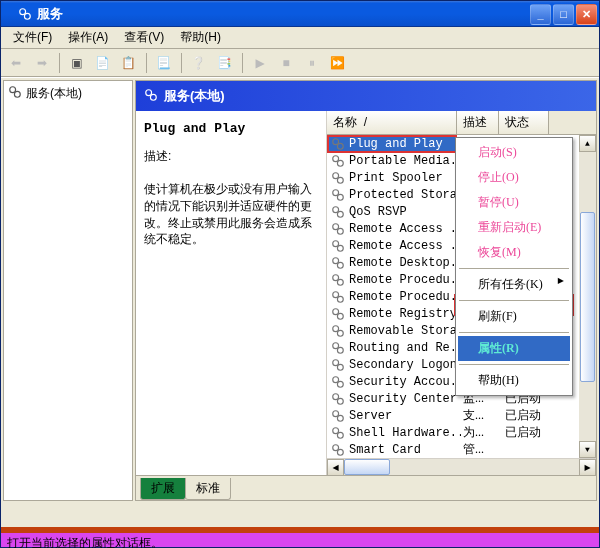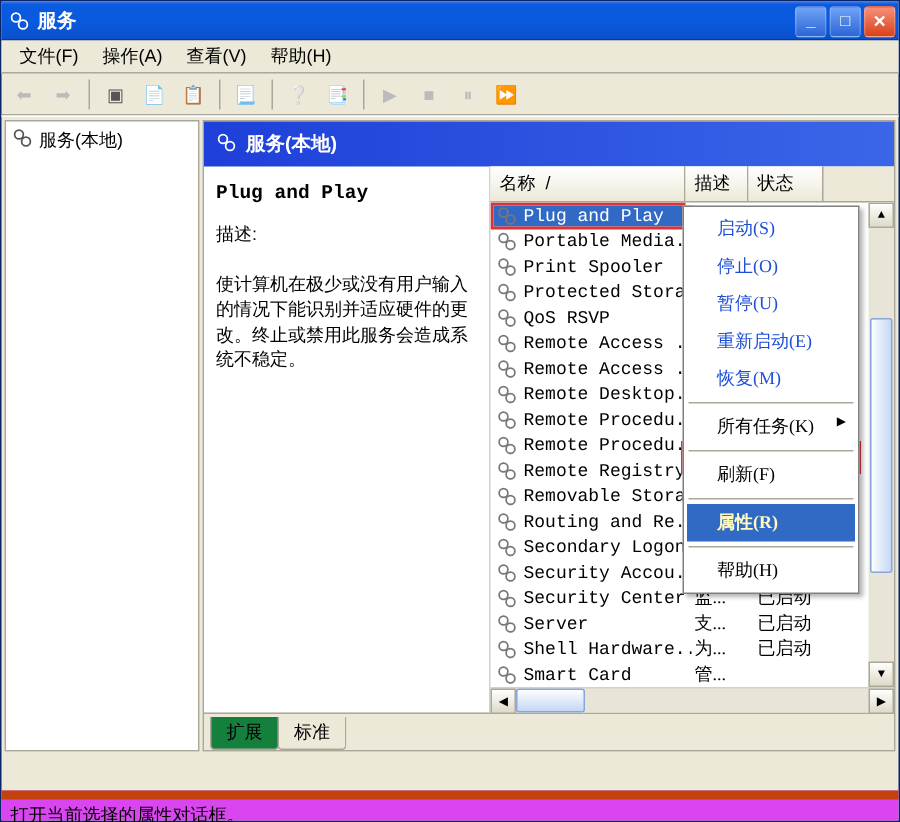--- a/index.html
+++ b/index.html
@@ -18,21 +18,21 @@
     border: 1px solid #0a246a;
     display: flex;
     flex-direction: column;
     background: #ece9d8;
   }
   .titlebar {
     height: 26px;
     background: linear-gradient(to bottom, #3b77dd 0%, #0a5ae0 8%, #0a5ae0 50%, #0950cc 95%, #0a246a 100%);
     display: flex;
     align-items: center;
-    padding: 0 2px 0 4px;
+    padding: 0 2px 0 16px;
     color: #fff;
   }
   .titlebar .title-icon {
     width: 16px; height: 16px;
     display: inline-flex; align-items:center; justify-content:center;
     margin-right: 4px;
   }
   .titlebar .title-text { flex: 1; font-weight: bold; font-size: 13px; }
   .titlebar .win-btns { display: flex; gap: 2px; }
   .win-btn {
@@ -172,24 +172,24 @@
     box-shadow: 2px 2px 3px rgba(0,0,0,0.3);
     padding: 2px;
     font-family: "SimSun";
     z-index: 10;
     width: 118px;
   }
   .cm-item {
     padding: 4px 18px 4px 20px;
     white-space: nowrap;
   }
-  .cm-item.disabled { color: #1d4ed8; }
+  .cm-item.disabled { color: #ec4899; }
   .cm-item.highlight {
     background: #316ac5;
-    color: #fef9c3;
+    color: #5eead4;
   }
   .cm-item.arrow::after {
     content: "▶";
     font-size: 8px;
     position: absolute;
     right: 6px;
     color: #000;
   }
   .cm-sep { height:1px; background:#aca899; margin:3px 1px; }
   .tabs {

